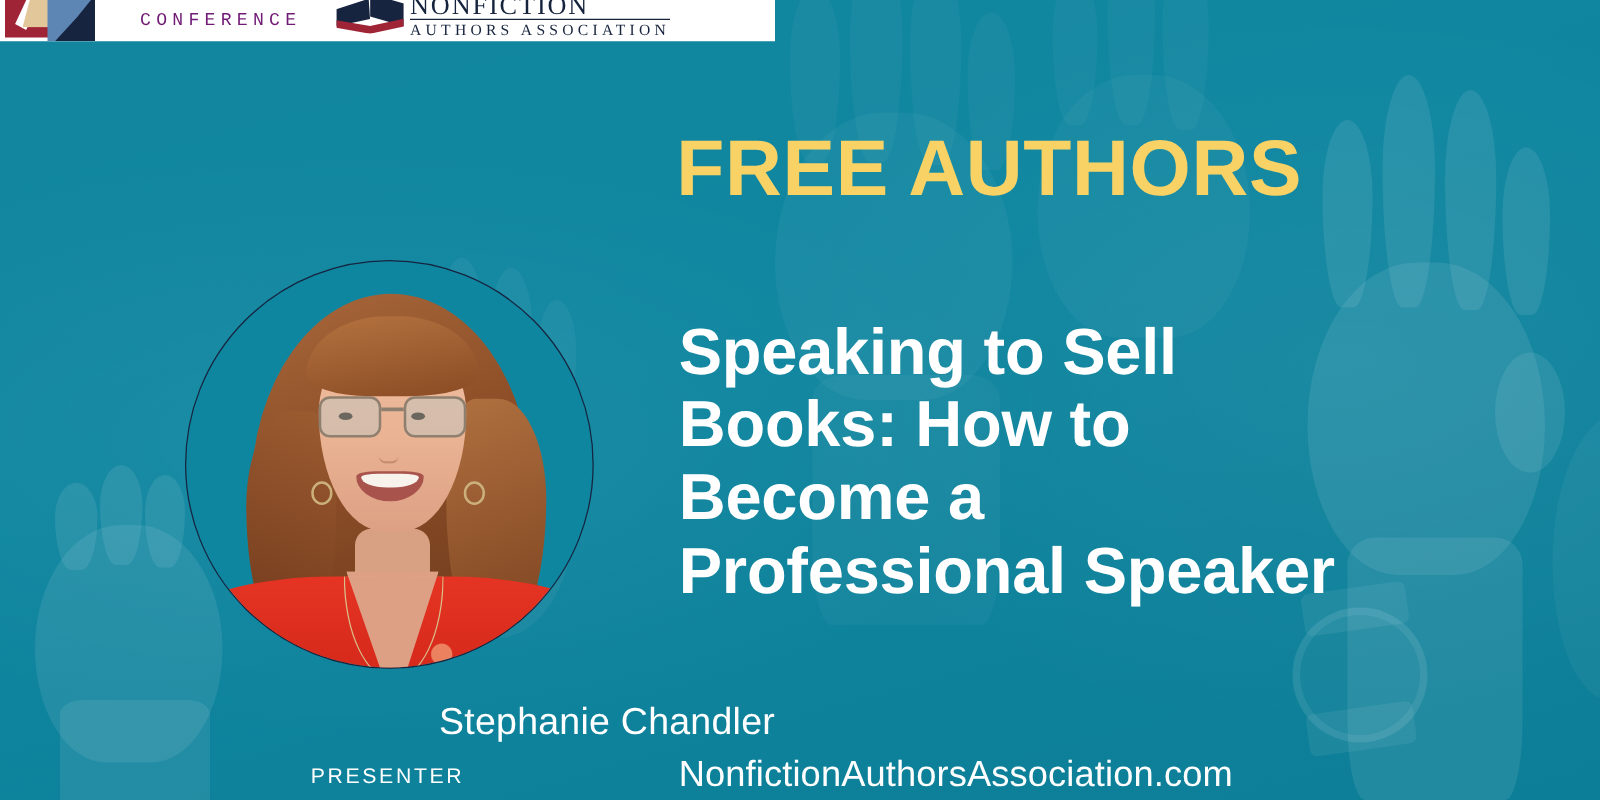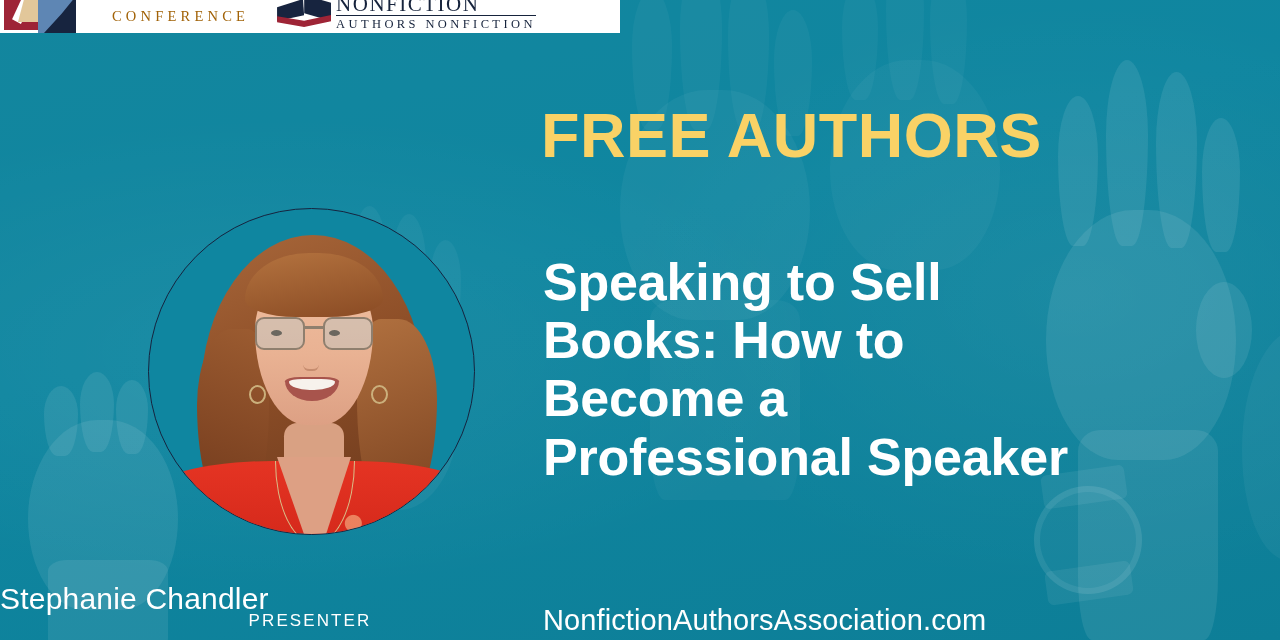--- a/index.html
+++ b/index.html
@@ -148,24 +148,24 @@
     background: #5e86b4;
   }
   .lm-navy {
     position: absolute;
     left: 40px; top: -4px;
     width: 32px; height: 37px;
     background: #17243f;
     clip-path: polygon(100% 0, 100% 100%, 0 100%, 55% 48%);
   }
   .conf-text {
-    font-family: Liberation Serif, serif;
+    font-family: Liberation Mono, monospace;
     font-size: 14.5px;
     letter-spacing: 4.2px;
-    color: #a16207;
+    color: #701a75;
     margin-left: 36px;
     white-space: nowrap;
   }
   .naa-block {
     display: flex;
     align-items: flex-start;
     margin-left: 28px;
     position: relative;
     top: -3px;
   }
@@ -421,23 +421,23 @@
     width: 560px;
     font-size: 52px;
     font-weight: bold;
     color: #ffffff;
     line-height: 1.12;
     letter-spacing: -0.2px;
   }
   .presenter-name {
     position: absolute;
     left: 0;
-    top: 582px;
+    top: 561px;
     width: 620px;
-    text-align: left;
+    text-align: right;
     font-size: 30px;
     color: #ffffff;
     letter-spacing: 0.2px;
     line-height: 1.1;
   }
   .presenter-role {
     position: absolute;
     left: 0;
     top: 611px;
     width: 620px;
@@ -512,21 +512,21 @@
     </div>
     <div class="conf-text">CONFERENCE</div>
     <div class="naa-block">
       <div class="book-icon">
         <div class="bi-left"></div>
         <div class="bi-right"></div>
         <div class="bi-base"></div>
       </div>
       <div class="naa-text">
         <div class="naa-top">NONFICTION</div>
-        <div class="naa-sub">AUTHORS NONFICTION</div>
+        <div class="naa-sub">AUTHORS ASSOCIATION</div>
       </div>
     </div>
   </div>
 
   <div class="headshot">
     <div class="portrait">
       <div class="p-hair"></div>
       <div class="p-hair-l"></div>
       <div class="p-hair-r"></div>
       <div class="p-shoulder-l"></div>

